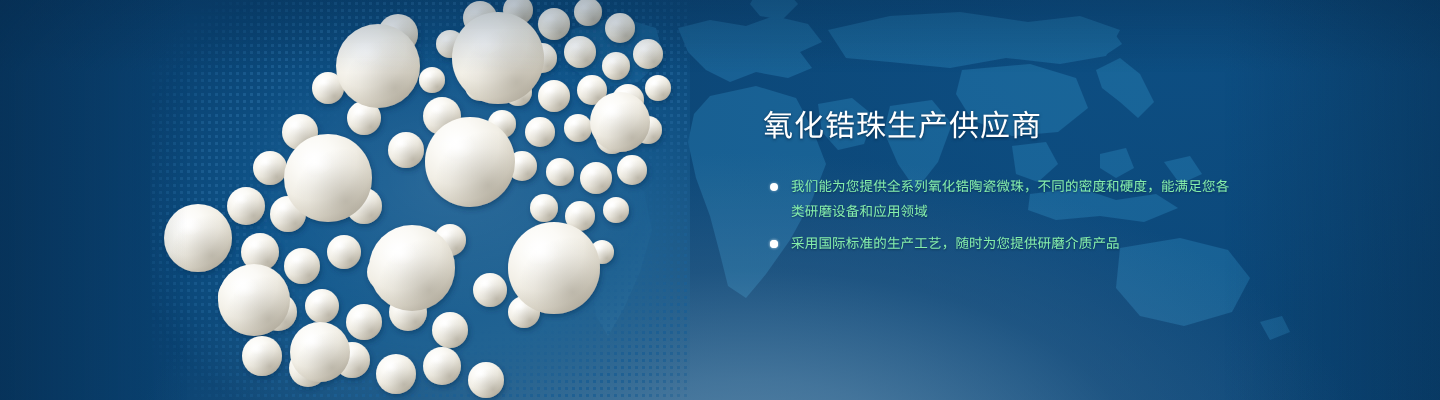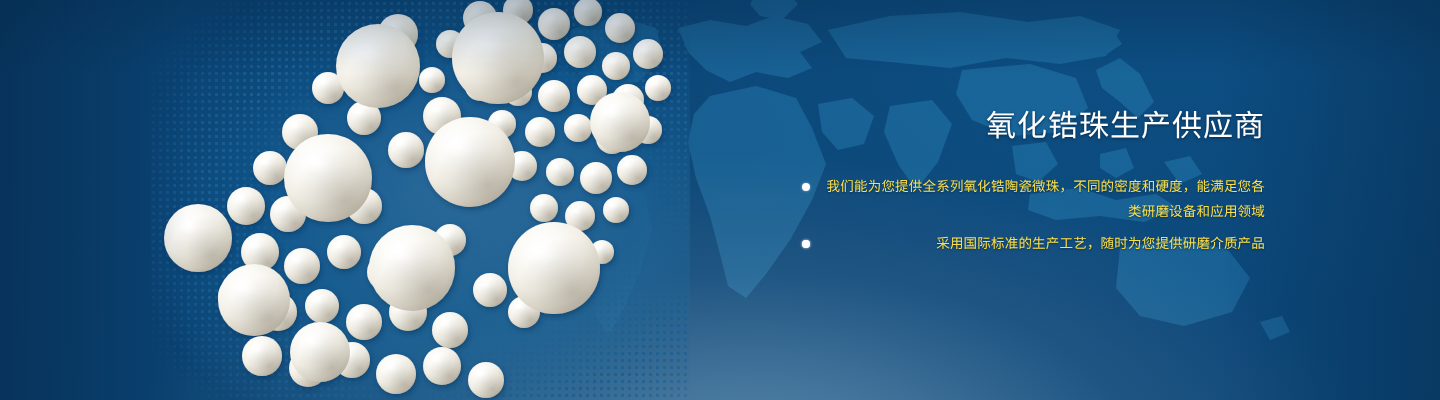--- a/index.html
+++ b/index.html
@@ -81,24 +81,23 @@
     position: absolute;
     inset: 0;
     width: 100%;
     height: 100%;
     display: block;
   }
 
   
   .copy {
     position: absolute;
-    left: 795px;
+    left: 763px;
     top: 106px;
     width: 470px;
-    text-align: right;
   }
   .headline {
     margin: 0;
     font-size: 30px;
     line-height: 40px;
     font-weight: 400;
     letter-spacing: 1px;
     color: #ffffff;
     text-shadow: 0 1px 3px rgba(3,30,55,0.75);
     white-space: nowrap;
@@ -107,21 +106,21 @@
     list-style: none;
     margin: 28px 0 0 0;
     padding: 0;
   }
   .bullet {
     position: relative;
     padding-left: 28px;
     margin-bottom: 7px;
     font-size: 13.5px;
     line-height: 25px;
-    color: #fde047;
+    color: #86efac;
     text-shadow: 0 1px 2px rgba(3,30,55,0.6);
     letter-spacing: 0.2px;
   }
   .bullet:last-child { margin-bottom: 16px; }
   .bullet-dot {
     position: absolute;
     left: 7px;
     top: 9px;
     width: 8px;
     height: 8px;

